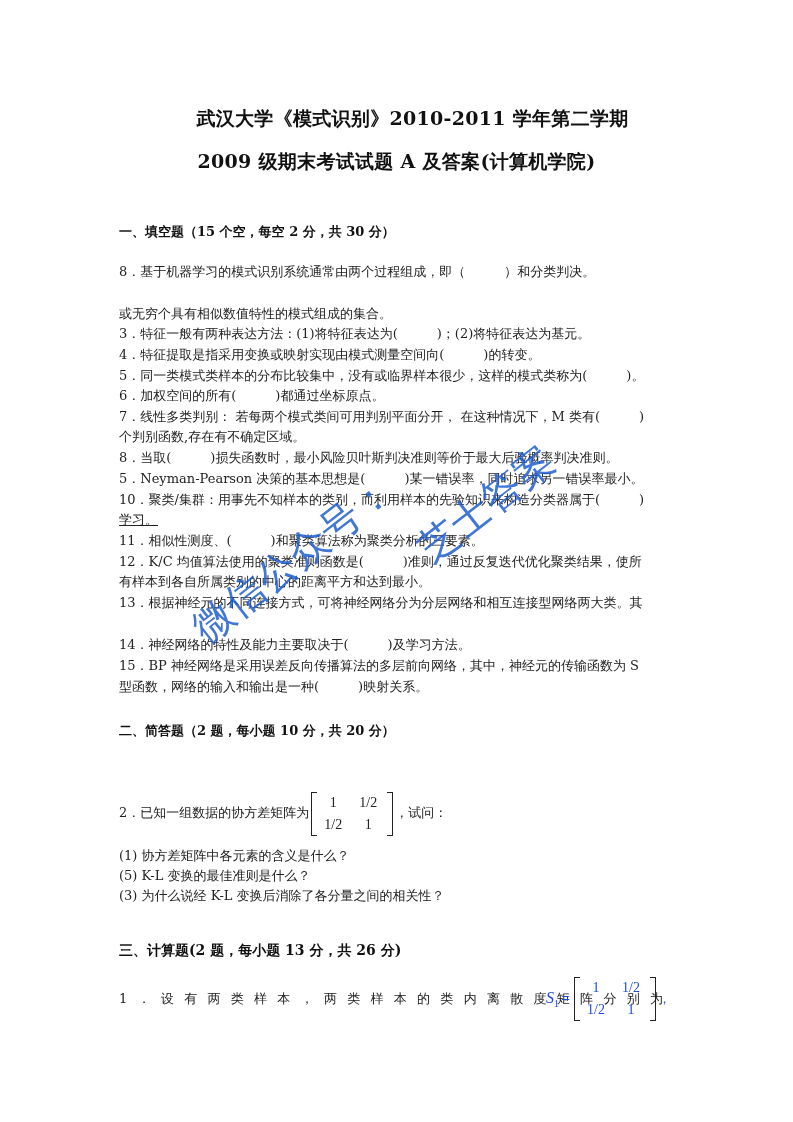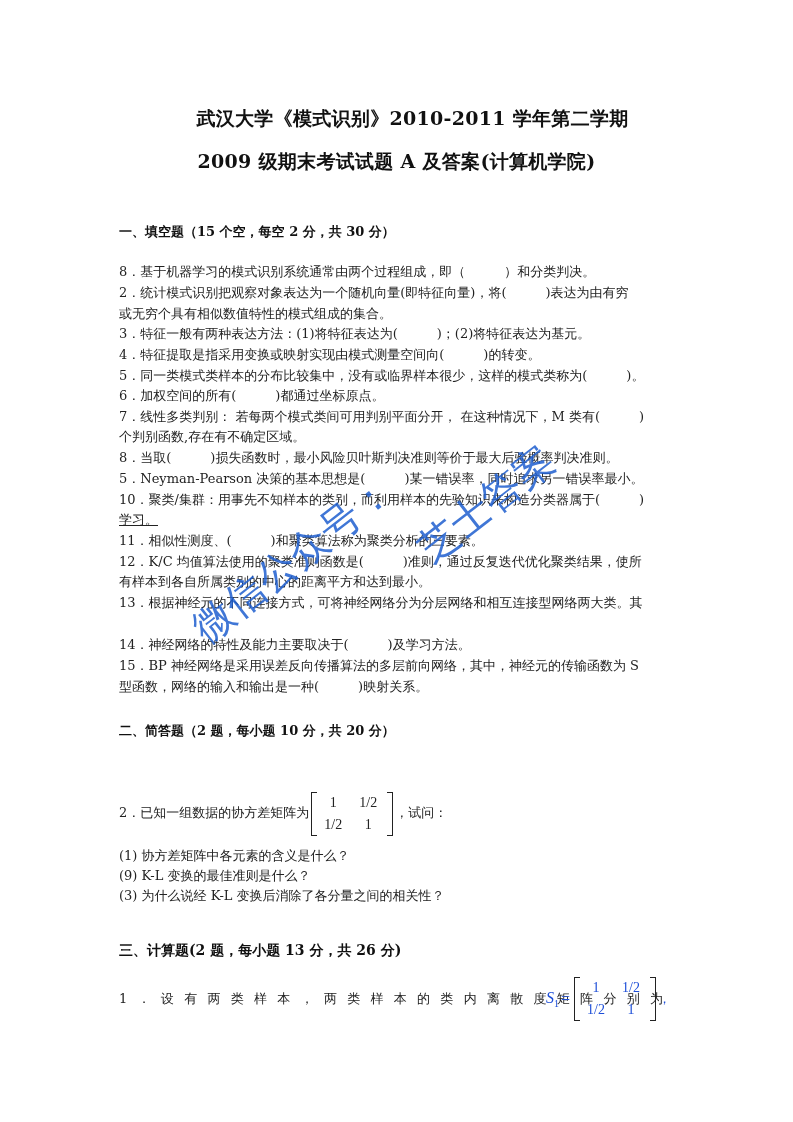--- a/index.html
+++ b/index.html
@@ -29,21 +29,20 @@
 <body>
 
 <div class="page">
 
   <div class="title t1">武汉大学《模式识别》2010-2011 学年第二学期</div>
   <div class="title t2">2009 级期末考试试题 A 及答案(计算机学院)</div>
 
   <div class="section-head" style="top:223px;">一、填空题（15 个空，每空 2 分，共 30 分）</div>
 
   <div class="line" style="top:262px;">8．基于机器学习的模式识别系统通常由两个过程组成，即（　　　）和分类判决。</div>
-  <div class="line" style="top:283px;">2．统计模式识别把观察对象表达为一个随机向量(即特征向量)，将(　　　)表达为由有穷</div>
   <div class="line" style="top:304px;">或无穷个具有相似数值特性的模式组成的集合。</div>
   <div class="line" style="top:324px;">3．特征一般有两种表达方法：(1)将特征表达为(　　　)；(2)将特征表达为基元。</div>
   <div class="line" style="top:345px;">4．特征提取是指采用变换或映射实现由模式测量空间向(　　　)的转变。</div>
   <div class="line" style="top:366px;">5．同一类模式类样本的分布比较集中，没有或临界样本很少，这样的模式类称为(　　　)。</div>
   <div class="line" style="top:386px;">6．加权空间的所有(　　　)都通过坐标原点。</div>
   <div class="line" style="top:407px;">7．线性多类判别： 若每两个模式类间可用判别平面分开， 在这种情况下，M 类有(　　　)</div>
   <div class="line" style="top:427px;">个判别函数,存在有不确定区域。</div>
   <div class="line" style="top:448px;">8．当取(　　　)损失函数时，最小风险贝叶斯判决准则等价于最大后验概率判决准则。</div>
   <div class="line" style="top:469px;">5．Neyman-Pearson 决策的基本思想是(　　　)某一错误率，同时追求另一错误率最小。</div>
   <div class="line" style="top:490px;">10．聚类/集群：用事先不知样本的类别，而利用样本的先验知识来构造分类器属于(　　　)</div>
@@ -66,21 +65,21 @@
         <span>1</span>
         <span>1/2</span>
         <span>1/2</span>
         <span>1</span>
       </span>
       <span class="bracket r"></span>
     </span><span>，试问：</span>
   </div>
 
   <div class="line" style="top:846px;">(1)  协方差矩阵中各元素的含义是什么？</div>
-  <div class="line" style="top:866px;">(9)  K-L 变换的最佳准则是什么？</div>
+  <div class="line" style="top:866px;">(5)  K-L 变换的最佳准则是什么？</div>
   <div class="line" style="top:886px;">(3)  为什么说经 K-L 变换后消除了各分量之间的相关性？</div>
 
   <div class="section-head" style="top:942px; font-size:14px;">三、计算题(2 题，每小题 13 分，共 26 分)</div>
 
   <div class="line justify" style="top:976px; line-height:46px; width:548px; letter-spacing:4px;">
     <span>1．设有两类样本，两类样本的类内离散度矩阵分别为</span>
   </div>
   <div style="position:absolute; left:546px; top:976px; height:46px; display:flex; align-items:center; color:#1d4ed8;">
     <span class="math-s"><span>S</span><sub>1</sub></span>
     <span style="font-family:'Liberation Serif',serif; font-size:16px; margin:0 2px;">=</span>

